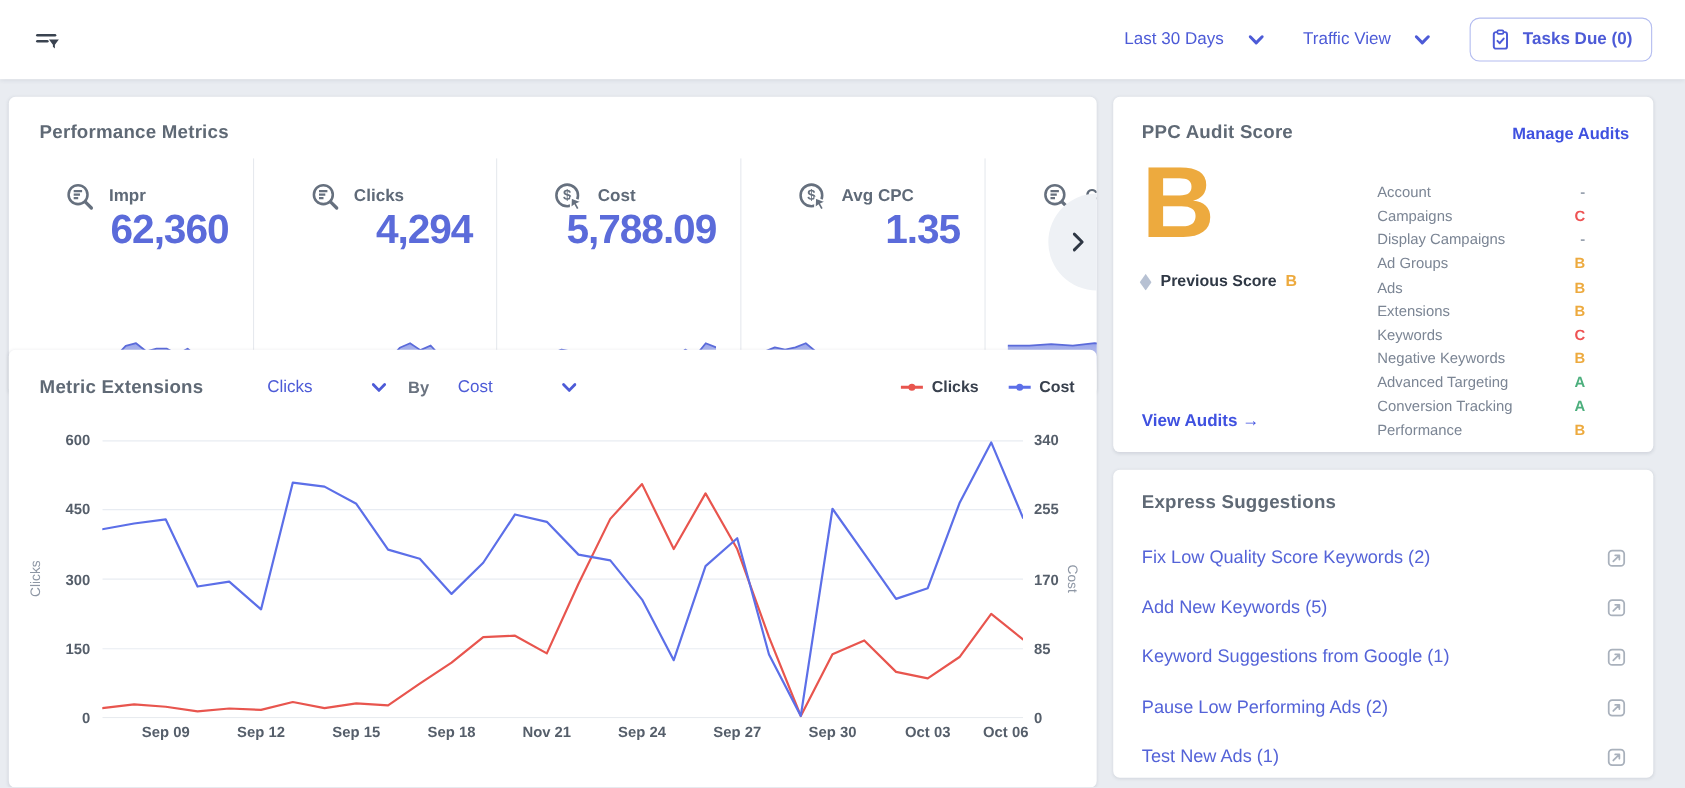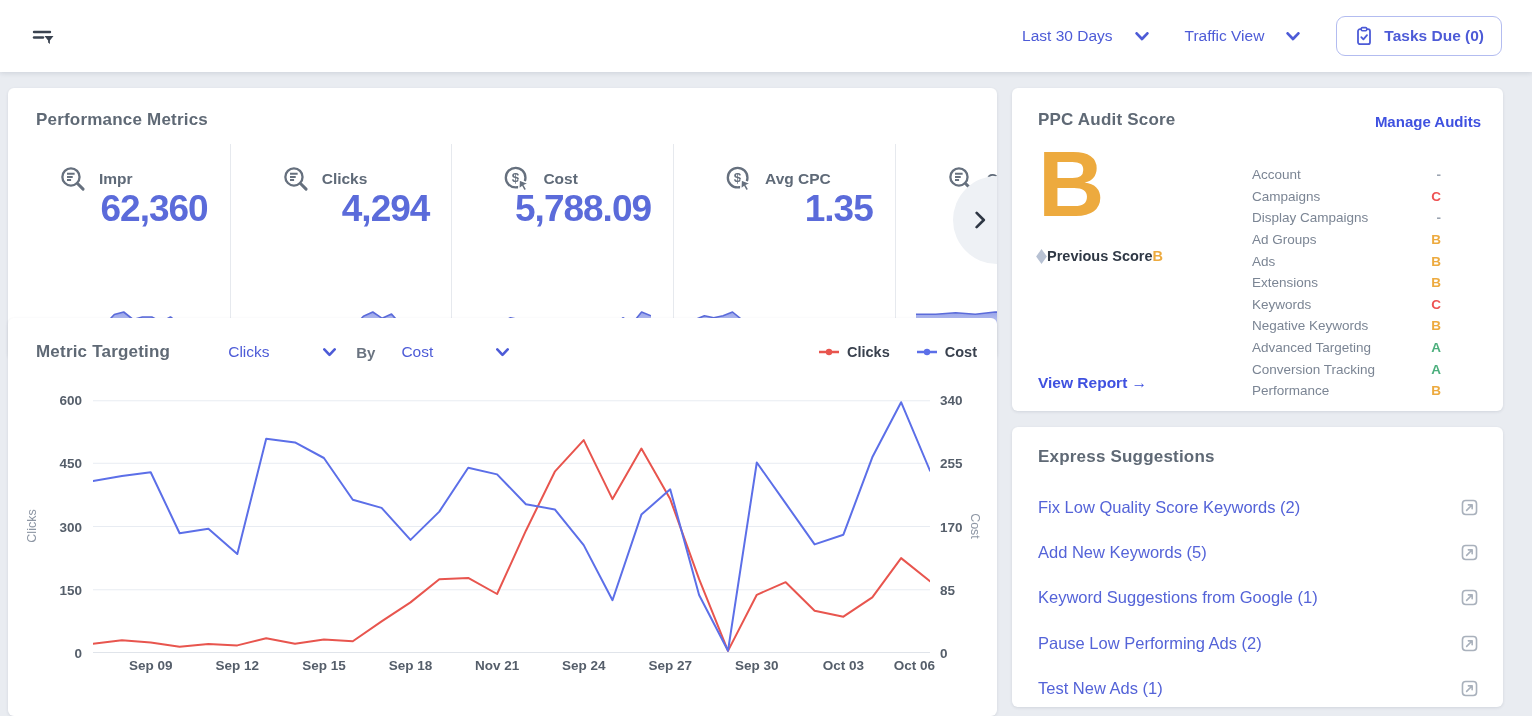--- a/index.html
+++ b/index.html
@@ -69,21 +69,21 @@
                  font-size:13.5px; color:#8d96a4; }
 
   
   .audit-panel { left:1012px; top:88px; width:491px; height:323px; }
   .audit-title { position:absolute; left:26px; top:22px; }
   .manage-link { position:absolute; right:22px; top:25px; color:#3f51e0; font-weight:700;
                  font-size:15px; cursor:pointer; }
   .big-grade { position:absolute; left:26px; top:50px; font-size:92px; font-weight:700;
                color:#edaa3e; line-height:1; }
   .prev-row { position:absolute; left:24px; top:160px; display:flex; align-items:center;
-              gap:0; font-size:14.5px; font-weight:700; color:#2f3845; }
+              gap:8px; font-size:14.5px; font-weight:700; color:#2f3845; }
   .prev-grade { color:#edaa3e; }
   .view-report { position:absolute; left:26px; top:286px; color:#3f51e0; font-weight:700;
                  font-size:15.5px; cursor:pointer; }
   .audit-list { position:absolute; left:240px; top:76px; right:62px; }
   .audit-row { display:flex; justify-content:space-between; align-items:center; height:21.6px; }
   .audit-name { font-size:13.5px; color:#7b8594; }
   .audit-grade { font-size:13.5px; font-weight:700; }
   .ga { color:#4caf7d; } .gb { color:#edaa3e; } .gc { color:#ee5253; } .gd { color:#9aa3b0; }
 
   
@@ -253,21 +253,21 @@
 
     <div class="next-wrap">
       <svg width="11" height="18" viewBox="0 0 10 16">
         <path d="M1.5 1.5 L8 8 L1.5 14.5" fill="none" stroke="#2e3744" stroke-width="2.4" stroke-linecap="round" stroke-linejoin="round"></path>
       </svg>
     </div>
   </div>
 
   <div class="panel mc-panel">
     <div class="mc-head">
-      <span class="panel-title mc-title">Metric Targeting</span>
+      <span class="panel-title mc-title">Metric Extensions</span>
       <span class="dd">
         <span>Clicks</span>
         <svg width="13" height="9" viewBox="0 0 12 8">
           <path d="M1.2 1.2 L6 6.2 L10.8 1.2" fill="none" stroke="#4d5bd7" stroke-width="2.4" stroke-linecap="round" stroke-linejoin="round"></path>
         </svg>
       </span>
       <span class="by-label">By</span>
       <span class="dd">
         <span>Cost</span>
         <svg width="13" height="9" viewBox="0 0 12 8">
@@ -382,21 +382,21 @@
         <div class="audit-row">
           <span class="audit-name">Conversion Tracking</span>
           <span class="audit-grade ga">A</span>
         </div>
         <div class="audit-row">
           <span class="audit-name">Performance</span>
           <span class="audit-grade gb">B</span>
         </div>
       </div>
     <a class="view-report">
-      <span>View Report</span>
+      <span>View Audits</span>
       <span> →</span>
     </a>
   </div>
 
   <div class="panel sugg-panel">
     <div class="panel-title sugg-title">Express Suggestions</div>
     <div class="sugg-list" id="sugg-list">
         <div class="sugg-row">
           <span class="sugg-text">Fix Low Quality Score Keywords (2)</span>
           <svg class="sugg-ico" viewBox="0 0 20 20">

